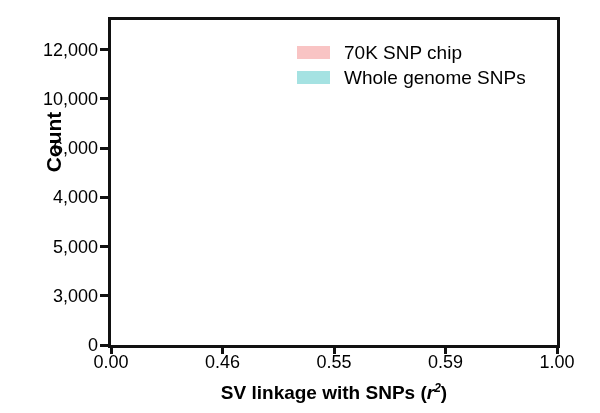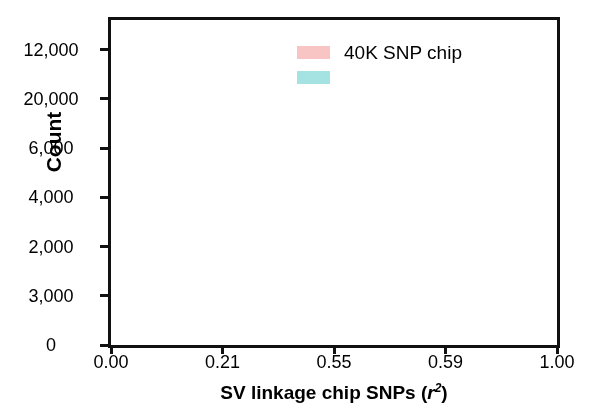--- a/index.html
+++ b/index.html
@@ -74,21 +74,21 @@
     height: 100%;
   }
   .bar {
     position: absolute;
     bottom: 0;
   }
   .ytick-label {
     position: absolute;
     right: 0;
     width: 88px;
-    text-align: center;
+    text-align: right;
     font-size: 18px;
     line-height: 18px;
     white-space: nowrap;
   }
   .ytick-mark {
     position: absolute;
     left: 100px;
     width: 9px;
     height: 3px;
     background: #111111;
@@ -135,35 +135,35 @@
 <div id="figure">
 
   <div class="ylabel">Count</div>
 
   <div id="yticks-container">
       <div class="ytick-mark" style="top: 343.5px;"></div>
       <div class="ytick-label" style="top: 336px; left: 4px; width: 94px;">0</div>
       <div class="ytick-mark" style="top: 294.258px;"></div>
       <div class="ytick-label" style="top: 286.758px; left: 4px; width: 94px;">3,000</div>
       <div class="ytick-mark" style="top: 245.015px;"></div>
-      <div class="ytick-label" style="top: 237.515px; left: 4px; width: 94px;">2,000</div>
+      <div class="ytick-label" style="top: 237.515px; left: 4px; width: 94px;">5,000</div>
       <div class="ytick-mark" style="top: 195.773px;"></div>
       <div class="ytick-label" style="top: 188.273px; left: 4px; width: 94px;">4,000</div>
       <div class="ytick-mark" style="top: 146.53px;"></div>
       <div class="ytick-label" style="top: 139.03px; left: 4px; width: 94px;">6,000</div>
       <div class="ytick-mark" style="top: 97.2879px;"></div>
-      <div class="ytick-label" style="top: 89.7879px; left: 4px; width: 94px;">20,000</div>
+      <div class="ytick-label" style="top: 89.7879px; left: 4px; width: 94px;">10,000</div>
       <div class="ytick-mark" style="top: 48.0455px;"></div>
       <div class="ytick-label" style="top: 40.5455px; left: 4px; width: 94px;">12,000</div>
     </div>
   <div id="xticks-container">
       <div class="xtick-mark" style="left: 109.5px;"></div>
       <div class="xtick-label" style="left: 111px;">0.00</div>
       <div class="xtick-mark" style="left: 221px;"></div>
-      <div class="xtick-label" style="left: 222.5px;">0.21</div>
+      <div class="xtick-label" style="left: 222.5px;">0.46</div>
       <div class="xtick-mark" style="left: 332.5px;"></div>
       <div class="xtick-label" style="left: 334px;">0.55</div>
       <div class="xtick-mark" style="left: 444px;"></div>
       <div class="xtick-label" style="left: 445.5px;">0.59</div>
       <div class="xtick-mark" style="left: 555.5px;"></div>
       <div class="xtick-label" style="left: 557px;">1.00</div>
     </div>
 
   <div class="plot-area">
     <div class="bars" id="bars-cyan">
@@ -370,22 +370,23 @@
         <div class="bar" style="left: 437.08px; width: 3.86px; height: 8.61742px; background: rgb(249, 196, 196);"></div>
         <div class="bar" style="left: 441.54px; width: 3.86px; height: 4.43182px; background: rgb(249, 196, 196);"></div>
       </div>
   </div>
 
   <div class="plot-frame"></div>
 
   <div class="legend">
     <div class="legend-row">
       <span class="legend-swatch" id="sw0" style="background: rgb(249, 196, 196);"></span>
-      <span class="legend-text">40K SNP chip</span>
+      <span class="legend-text">70K SNP chip</span>
     </div>
     <div class="legend-row">
       <span class="legend-swatch" id="sw1" style="background: rgb(165, 226, 226);"></span>
+      <span class="legend-text">Whole genome SNPs</span>
     </div>
   </div>
 
-  <div class="xlabel"><span>SV linkage chip SNPs (</span><span class="ital">r</span><sup>2</sup><span>)</span></div>
+  <div class="xlabel"><span>SV linkage with SNPs (</span><span class="ital">r</span><sup>2</sup><span>)</span></div>
 
 </div>
 
 </body></html>

